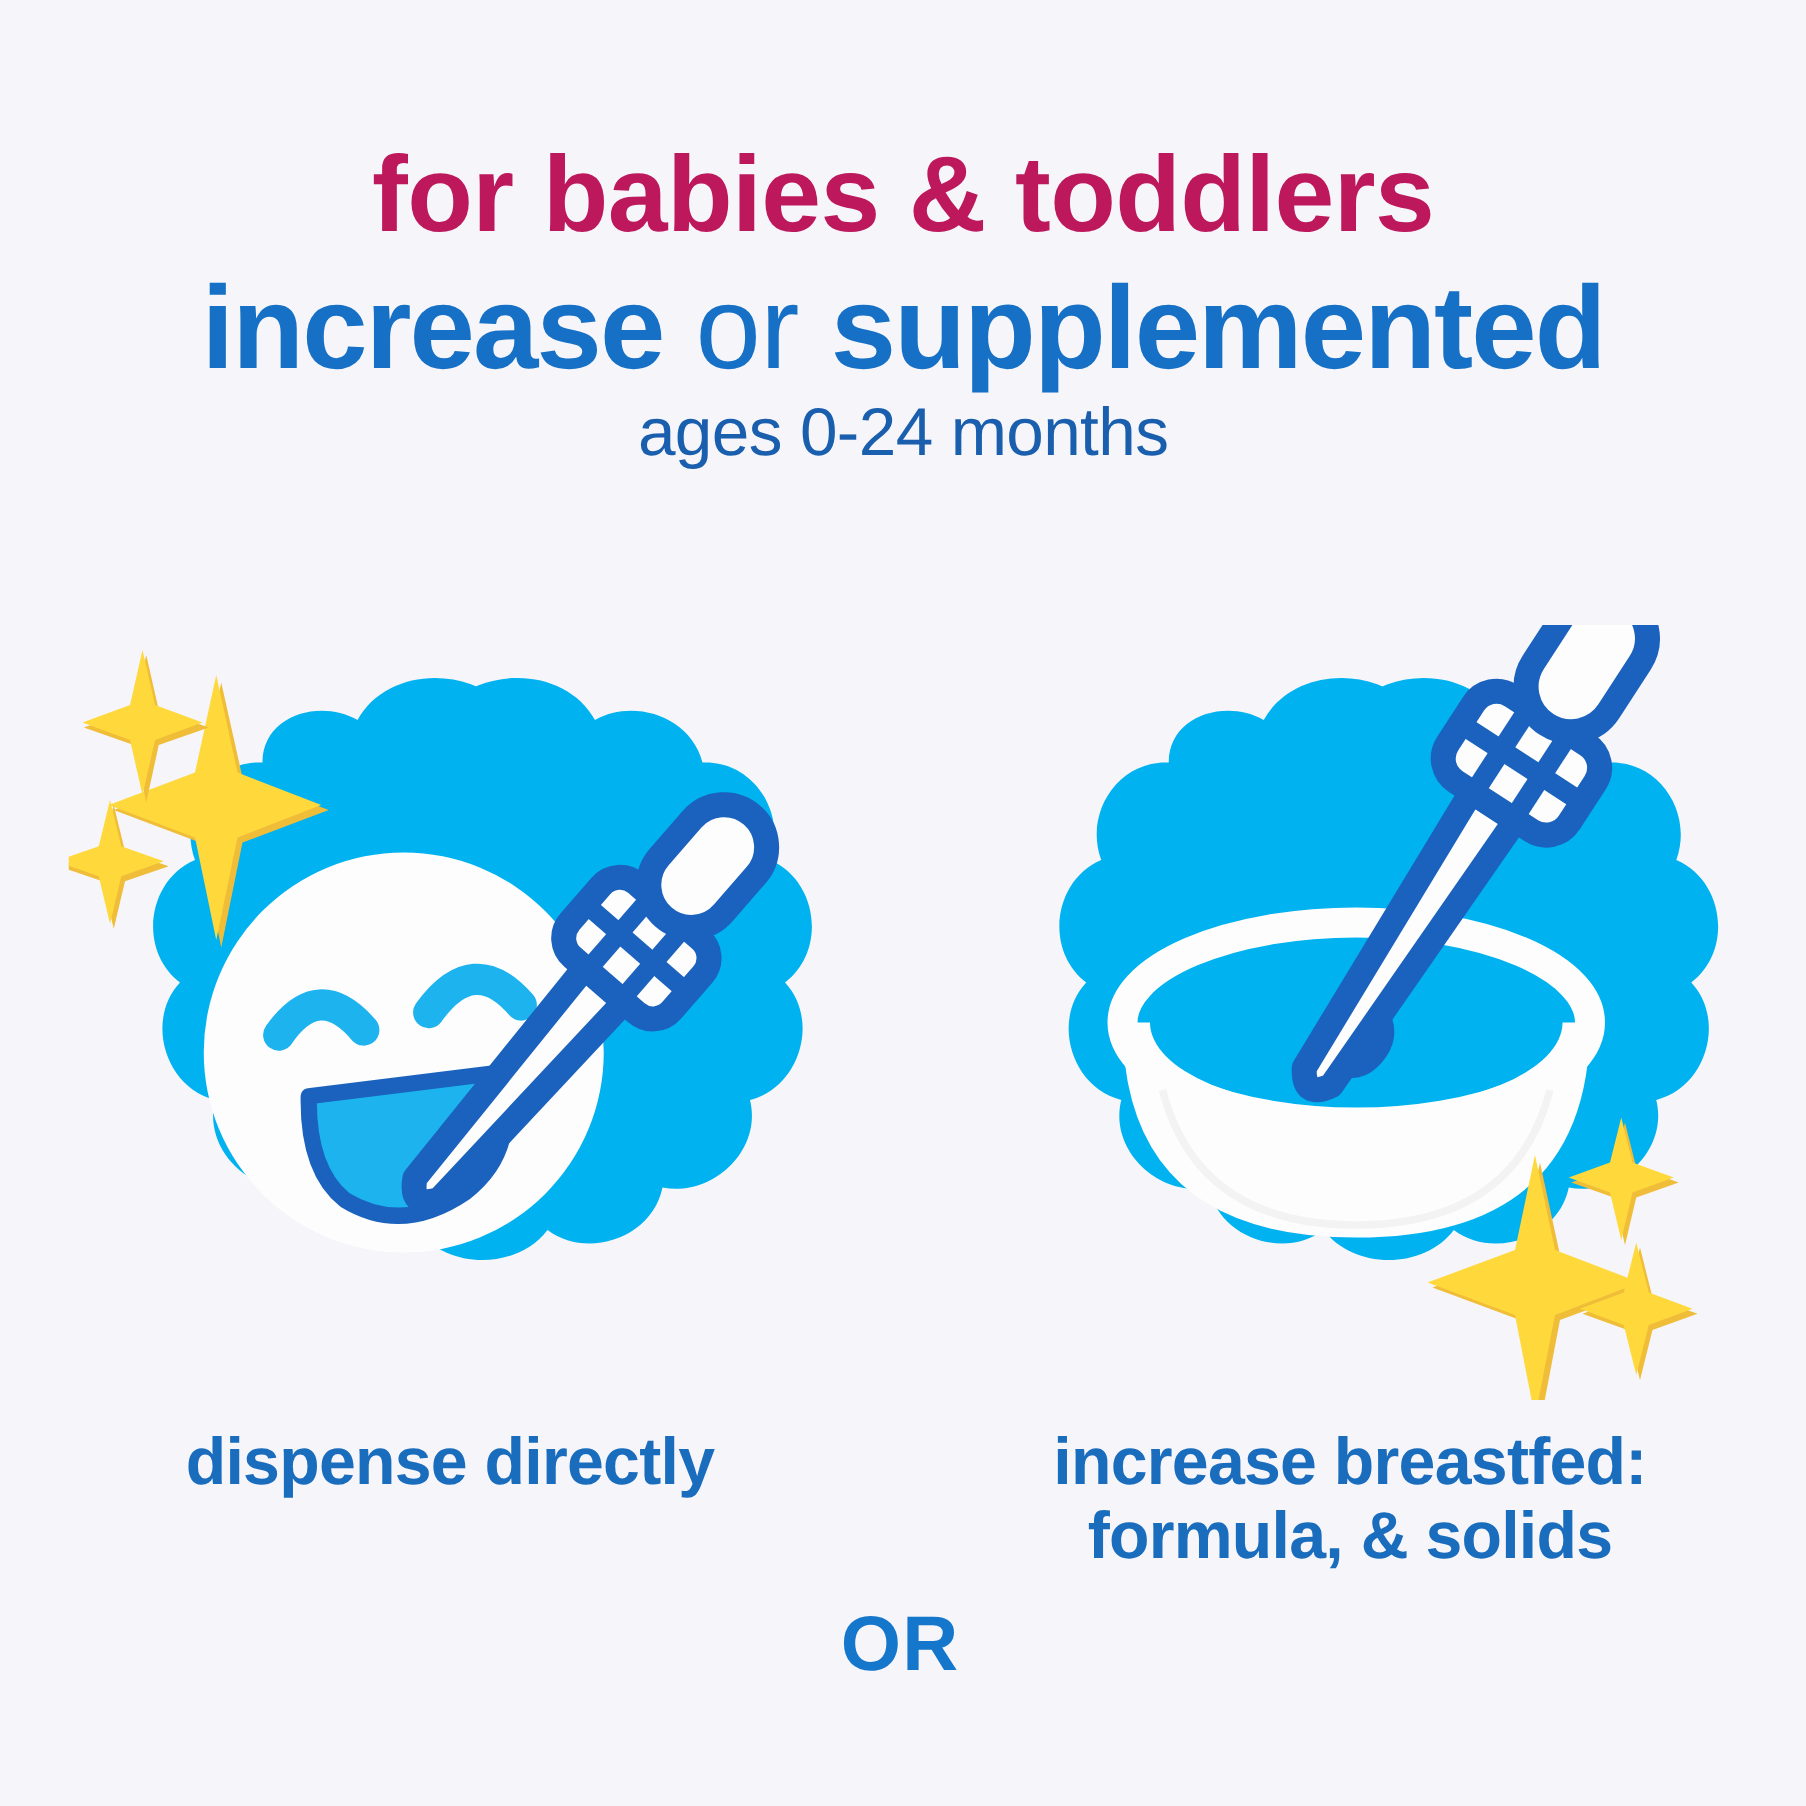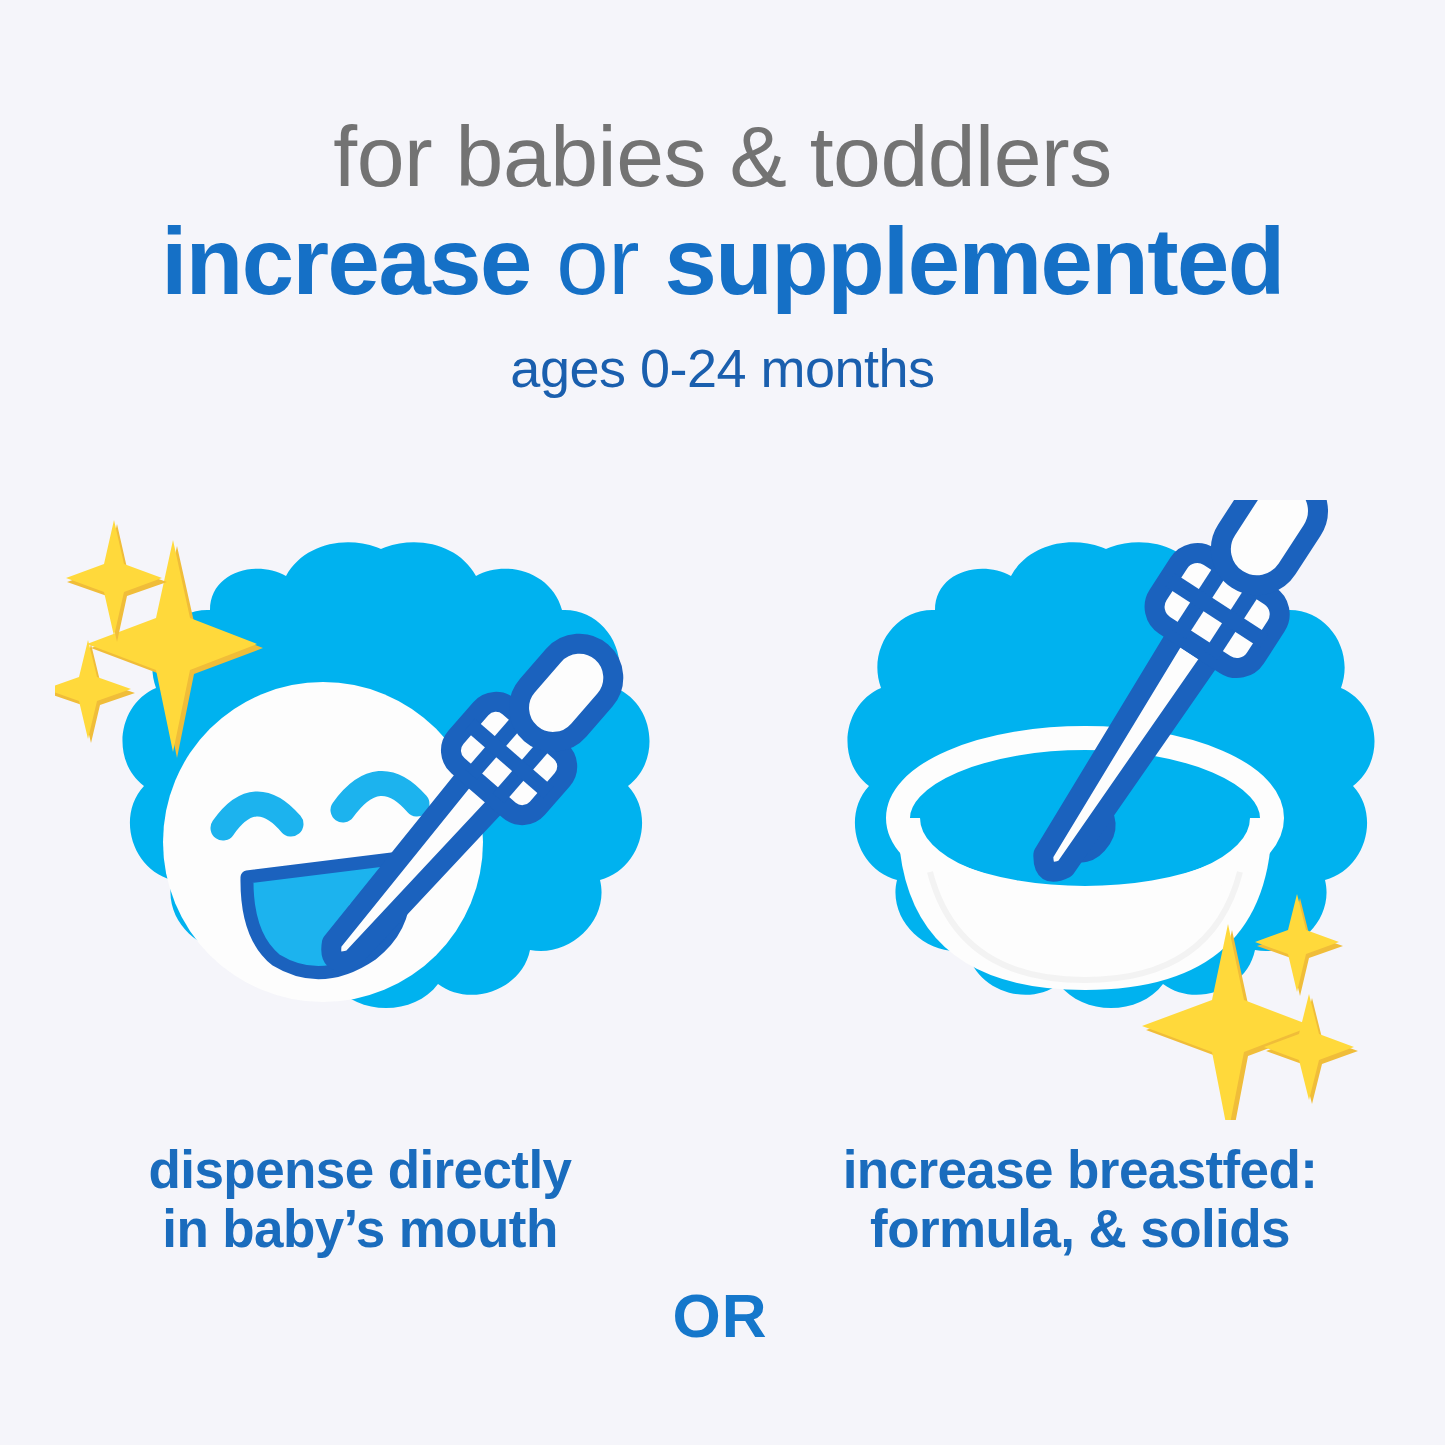--- a/index.html
+++ b/index.html
@@ -18,23 +18,23 @@
   
   .heading {
     position:absolute;
     left:0; top:108px;
     width:1445px;
     text-align:center;
   }
   .line-1 {
     font-size:86px;
     line-height:96px;
-    font-weight:400;
+    font-weight:700;
     letter-spacing:-0.5px;
-    color:#737373;
+    color:#be185d;
     white-space:nowrap;
   }
   .line-2 {
     font-size:94px;
     line-height:104px;
     font-weight:700;
     letter-spacing:-1.5px;
     color:#1570c6;
     white-space:nowrap;
     margin-top:6px;
@@ -43,21 +43,20 @@
     font-weight:400;
     letter-spacing:-0.5px;
   }
   .line-3 {
     font-size:54px;
     line-height:64px;
     font-weight:400;
     letter-spacing:-0.5px;
     color:#1a5fae;
     white-space:nowrap;
-    margin-top:22px;
   }
 
   
   .illo-row {
     position:absolute;
     left:0; top:500px;
     width:1445px; height:620px;
   }
   .illo {
     position:absolute;
@@ -246,21 +245,20 @@
         </g>
       </svg>
     </div>
 
     <div class="or-label">OR</div>
   </div>
 
   <div class="captions">
     <div class="caption caption-left">
       <div>dispense directly</div>
-      <div>in baby’s mouth</div>
     </div>
     <div class="caption caption-right">
       <div>increase breastfed:</div>
       <div>formula, &amp; solids</div>
     </div>
   </div>
 
 </div>
 
 </body></html>

